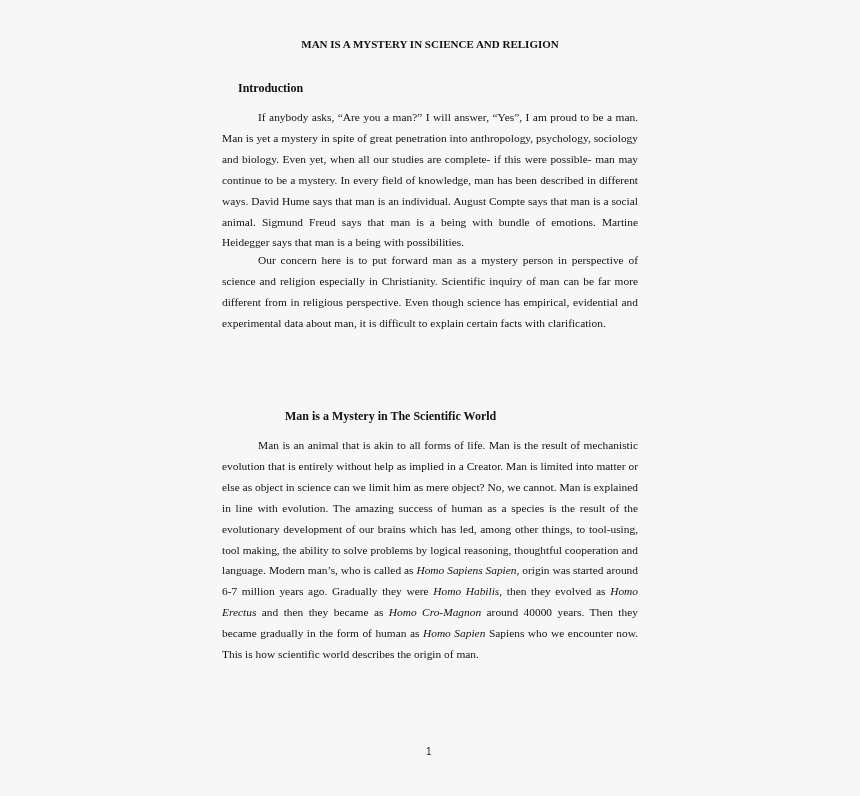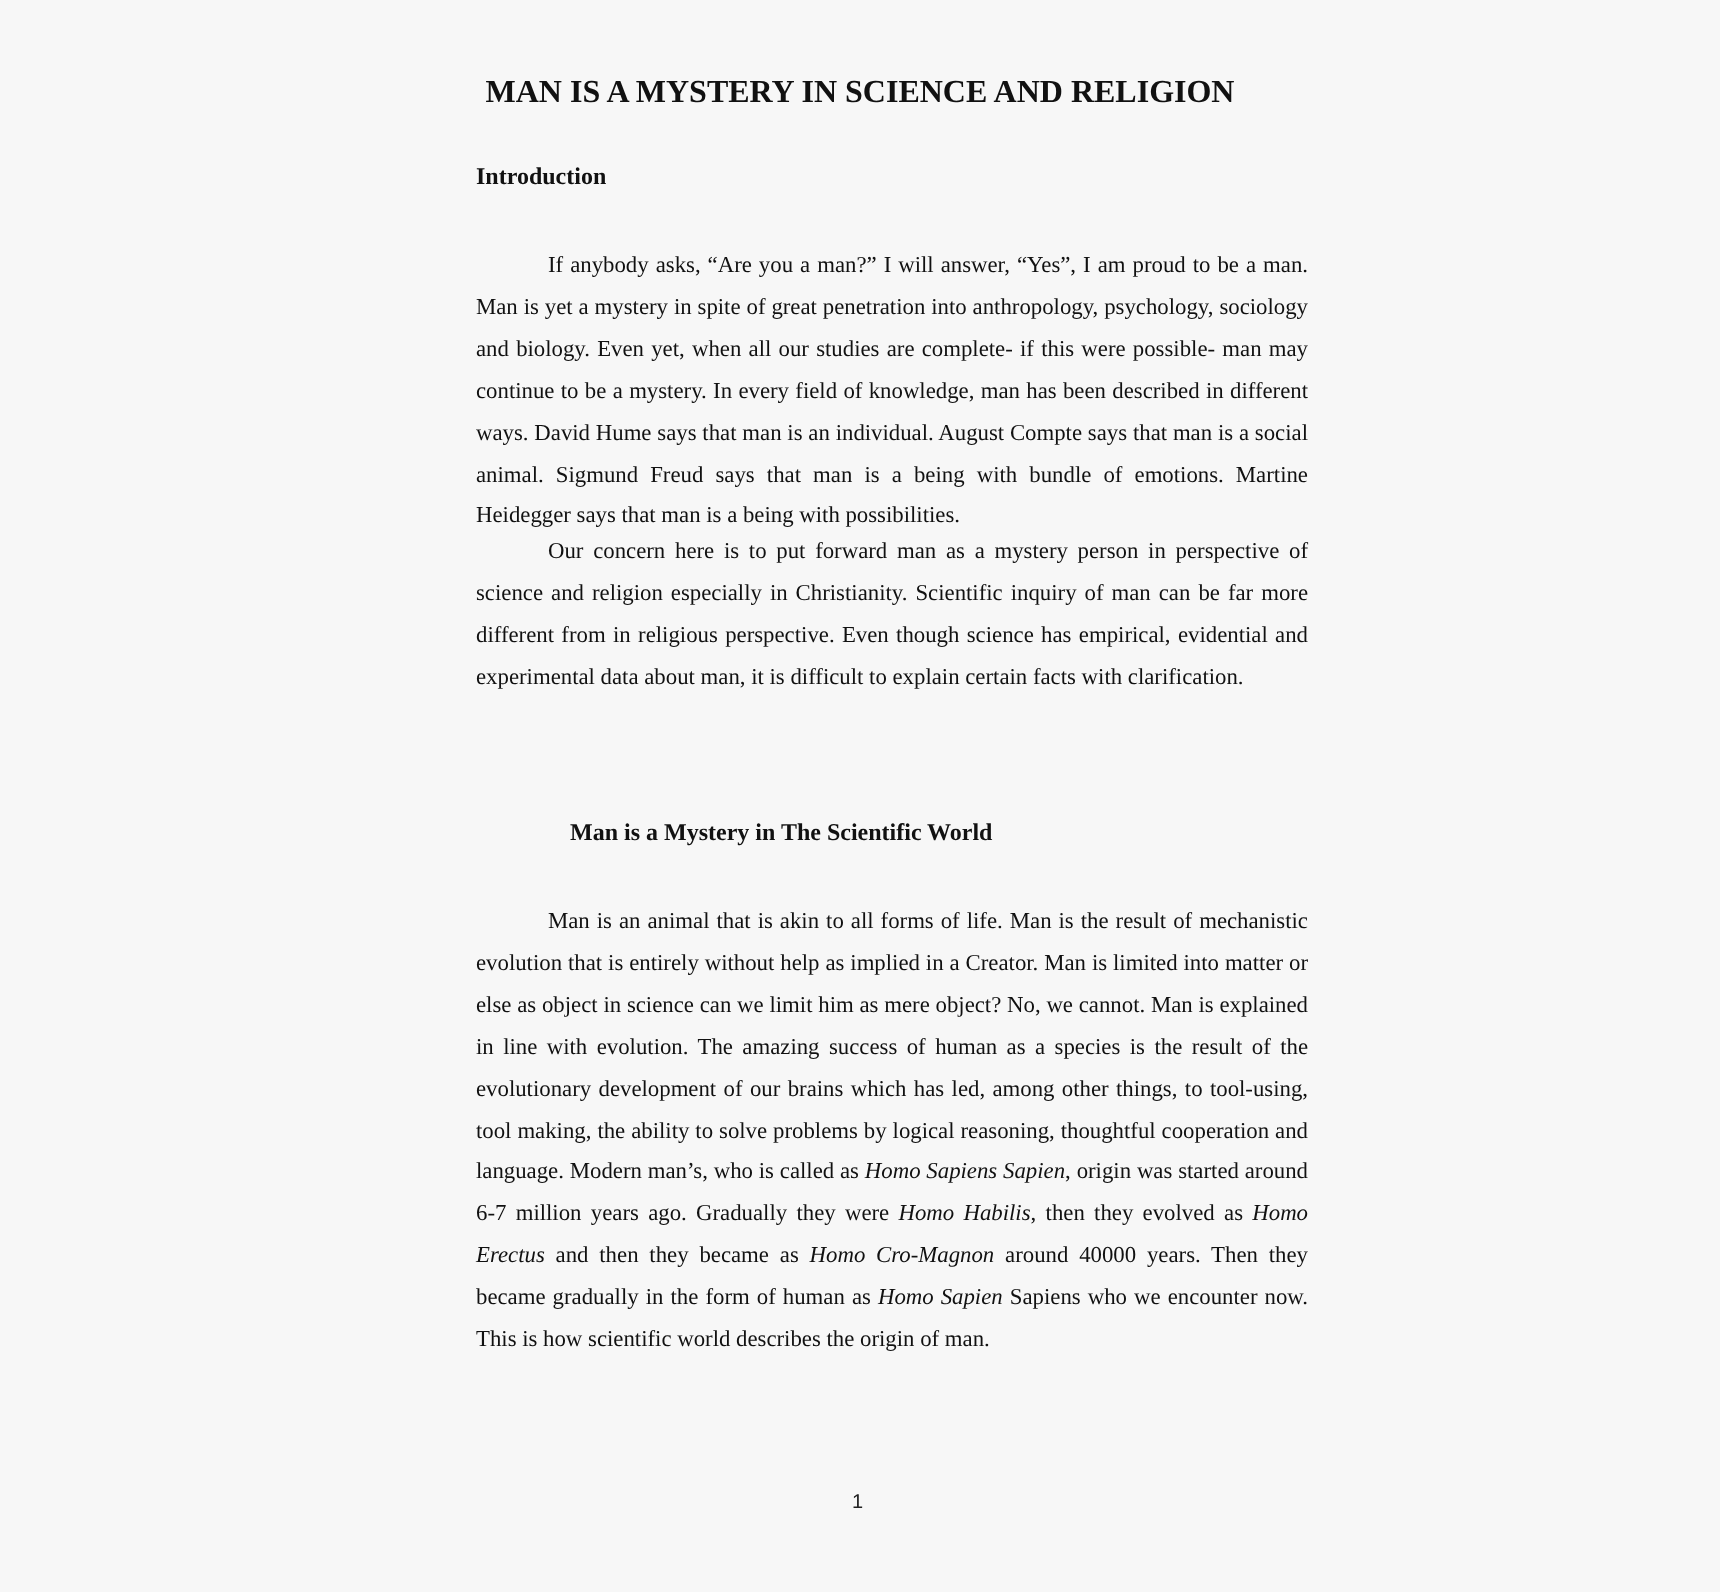--- a/index.html
+++ b/index.html
@@ -21,38 +21,38 @@
     top: 0;
     width: 416px;
   }
   .title {
     position: absolute;
     left: 0;
     top: 38px;
     width: 416px;
     text-align: center;
     font-weight: bold;
-    font-size: 16px;
+    font-size: 11px;
     letter-spacing: 0px;
   }
   .heading {
     position: absolute;
     left: 16px;
     font-weight: bold;
     font-size: 12px;
   }
   .para {
     position: absolute;
     left: 0;
     width: 416px;
     font-size: 11.4px;
     line-height: 20.9px;
     text-align: justify;
     text-indent: 36px;
-    margin: 16px;
+    margin: 0;
   }
   .para em { font-style: italic; }
   .page-number {
     position: absolute;
     left: 426px;
     top: 746px;
     font-size: 10px;
     font-family: "Liberation Sans", "DejaVu Sans", sans-serif;
     color: #222;
   }

